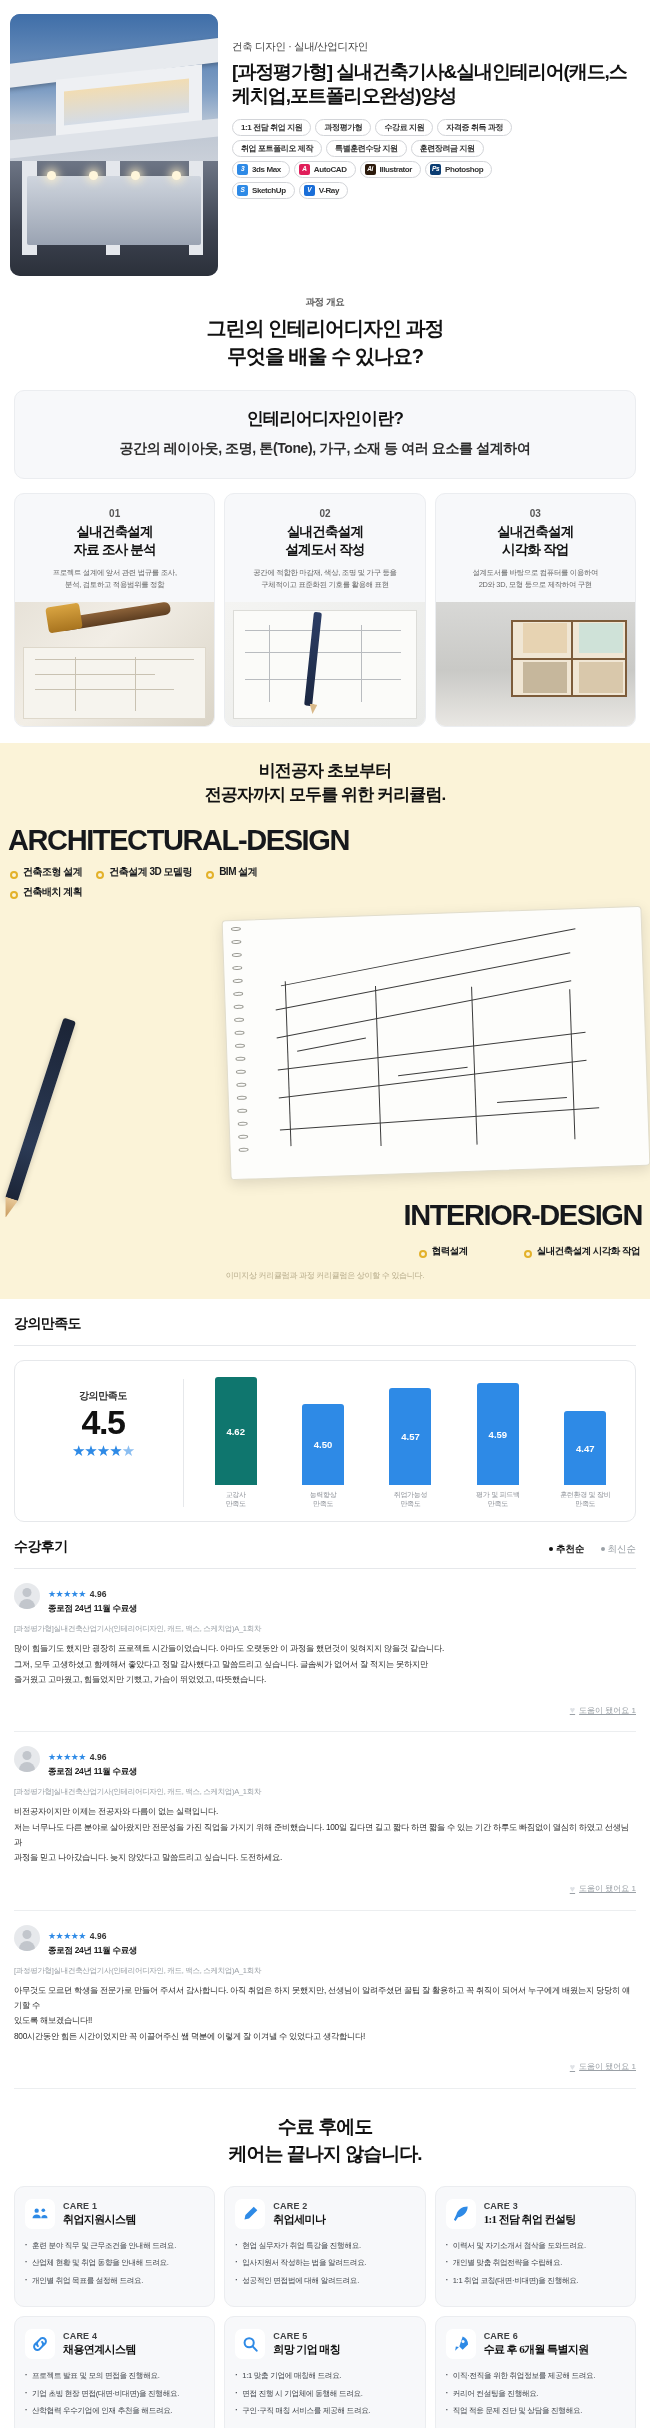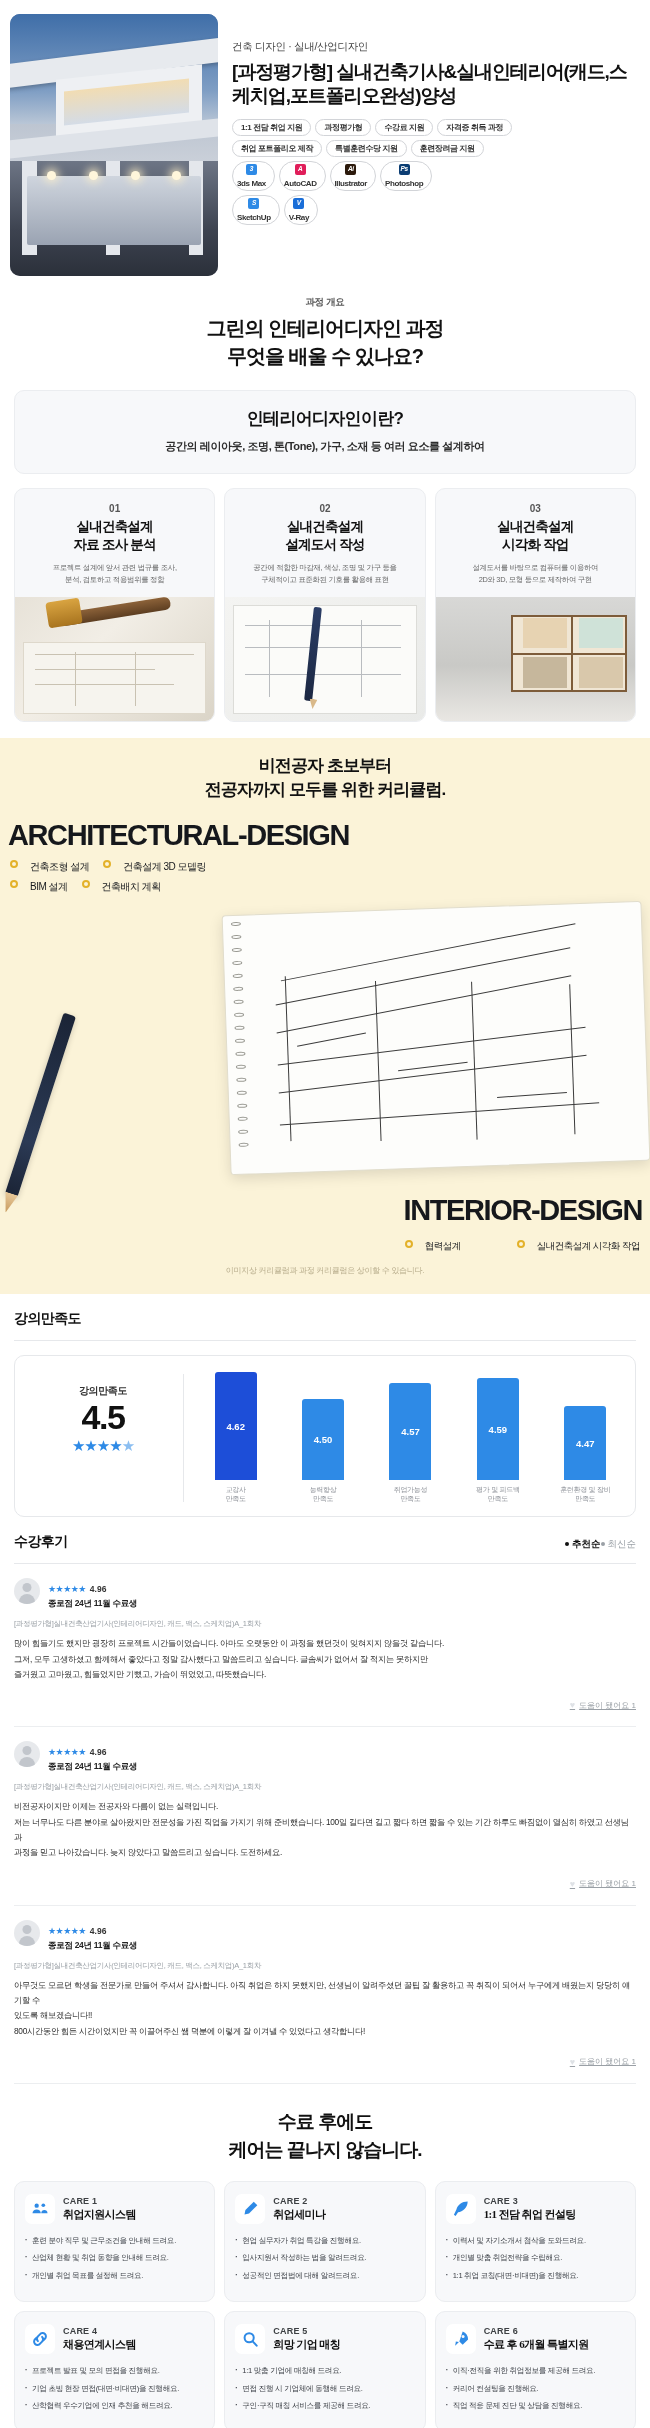--- a/index.html
+++ b/index.html
@@ -36,38 +36,38 @@
     font-size: 19px; font-weight: 800; line-height: 1.28;
     letter-spacing: -1.1px; color: #111; margin-bottom: 10px;
   }
   .badge-rows { display:flex; flex-direction:column; gap:4px; }
   .badge-row { display: flex; flex-wrap: wrap; gap: 4px; }
   .badge {
     border: 1px solid #d2d4d8; border-radius: 20px;
     padding: 2px 8px; font-size: 8px; font-weight: 700; color: #333;
     background: #fff; white-space: nowrap; letter-spacing:-.4px;
   }
-  .badge.sw { display: inline-flex; align-items: center; gap: 4px; padding: 2px 8px 2px 4px; flex-direction: column; }
+  .badge.sw { display: inline-flex; align-items: center; gap: 4px; padding: 2px 8px 2px 4px; }
   .sw-ico {
     width: 11px; height: 11px; border-radius: 2px; flex:0 0 11px;
     display: inline-flex; align-items: center; justify-content: center;
     font-size: 6.5px; font-weight: 800; color: #fff; line-height:1;
   }
 
   
   .overview { padding: 14px 0 6px 0; text-align: center; }
   .kicker { font-size: 9.5px; color: #555; font-weight: 700; margin-bottom: 6px; letter-spacing:-.3px;}
   .ov-title { font-size: 20px; font-weight: 800; line-height: 1.38; letter-spacing: -1px; color:#111; }
 
   .def-box {
     margin: 14px 14px 0 14px; background: #f7f8fa; border: 1px solid #ebedf0;
     border-radius: 10px; padding: 16px 10px 18px; text-align: center;
   }
   .def-title { font-size: 17px; font-weight: 800; letter-spacing:-.7px; margin-bottom: 7px; color:#111; }
-  .def-sub { font-size: 11px; font-weight: 700; line-height: 1.65; color: #2d2d2d; letter-spacing:-.4px;}
+  .def-sub { font-size: 14px; font-weight: 700; line-height: 1.65; color: #2d2d2d; letter-spacing:-.4px;}
 
   
   .cards { display: flex; gap: 9px; padding: 14px 14px 16px; }
   .card {
     flex: 1 1 0; background: #f7f8fa; border: 1px solid #ebedf0;
     border-radius: 10px; overflow: hidden; min-width:0;
   }
   .card-num { text-align: center; font-size: 10px; color: #555; font-weight: 700; padding-top: 14px; }
   .card-h { text-align: center; font-size: 13.5px; font-weight: 800; line-height: 1.3; letter-spacing:-.8px; padding: 4px 4px 0; color:#111;}
   .card-d { text-align: center; font-size: 7.4px; color: #666; line-height: 1.55; padding: 9px 8px 12px; letter-spacing:-.3px;}
@@ -92,21 +92,21 @@
   .img-c .q4 { position:absolute; right:34%; top:48%; width:22%; height:25%; background:#c6b79c;}
 
   
   .curriculum { background: #fbf3d8; padding: 16px 0 8px; position: relative; }
   .cur-head { text-align: center; font-size: 17px; font-weight: 800; line-height: 1.42; letter-spacing:-.9px; color:#111;}
   .cur-arch-title {
     font-size: 29px; font-weight: 800; letter-spacing: -1.4px;
     padding: 16px 0 8px 8px; color: #16181c;
   }
   .chips { display: flex; flex-wrap: wrap; gap: 6px 14px; padding-left: 10px; max-width: 270px; }
-  .chip { display: inline-flex; align-items: flex-start; gap: 12px; font-size: 10px; font-weight: 400; letter-spacing:-.5px; color:#17191d;}
+  .chip { display: inline-flex; align-items: flex-end; gap: 5px; font-size: 10px; font-weight: 700; letter-spacing:-.5px; color:#17191d;}
   .chip-dot {
     width: 8px; height: 8px; border-radius: 50%;
     border: 2.2px solid #e3b12a; background: #fbf3d8; flex:0 0 8px;
   }
   .sketch-wrap { position: relative; height: 300px; margin-top: -4px; }
   .sketch-pad {
     position: absolute; right: 4px; top: 18px; width: 420px; height: 260px;
     background: #fdfdfb; border: 1px solid #e1ddcc; border-radius: 4px;
     transform: rotate(-2deg); box-shadow: 0 4px 14px rgba(0,0,0,.12);
   }
@@ -150,21 +150,21 @@
   .bar {
     width: 42px; background: #2e8ae6; border-radius: 3px 3px 0 0;
     display: flex; align-items: center; justify-content: center;
     color: #fff; font-size: 9.5px; font-weight: 700; position: relative;
   }
   .bar-val { position: absolute; top: 50%; transform: translateY(-50%); }
   .bar-lab { font-size: 7px; color: #8b8f96; text-align: center; margin-top: 5px; line-height: 1.4; letter-spacing:-.3px;}
 
   
   .rev-head { display: flex; align-items: baseline; justify-content: space-between; }
-  .sorts { display: flex; gap: 0; font-size: 9.5px; }
+  .sorts { display: flex; gap: 16px; font-size: 9.5px; }
   .sort { color: #9aa0a6; display:inline-flex; align-items:center; gap:3px;}
   .sort.active { color: #111; font-weight: 700; }
   .sort-dot { width:4px; height:4px; border-radius:50%; background:#9aa0a6; display:inline-block; }
   .sort.active .sort-dot { background:#111; }
 
   .review { padding: 14px 0 4px; border-bottom: 1px solid #eceef0; }
   .rv-top { display: flex; gap: 8px; align-items: flex-start; }
   .avatar {
     width: 26px; height: 26px; border-radius: 50%; background: #e7e9ec;
     flex: 0 0 26px; position: relative; overflow: hidden;
@@ -436,21 +436,21 @@
     <div class="rating-left">
       <div class="rl-label">강의만족도</div>
       <div class="rl-score">4.5</div>
       <div class="stars">
         <span>★★★★</span><span class="half">★</span>
       </div>
     </div>
     <div class="rating-sep"></div>
     <div class="bars" id="bars">
         <div class="bar-col">
-          <div class="bar" style="height: 108px; background: #1d4ed8;">
+          <div class="bar" style="height: 108px; background: #0f766e;">
             <span class="bar-val">4.62</span>
           </div>
           <div class="bar-lab">
             <div>교강사</div>
             <div>만족도</div>
           </div>
         </div>
         <div class="bar-col">
           <div class="bar" style="height: 80.8px; background: rgb(46, 138, 230);">
             <span class="bar-val">4.50</span>

